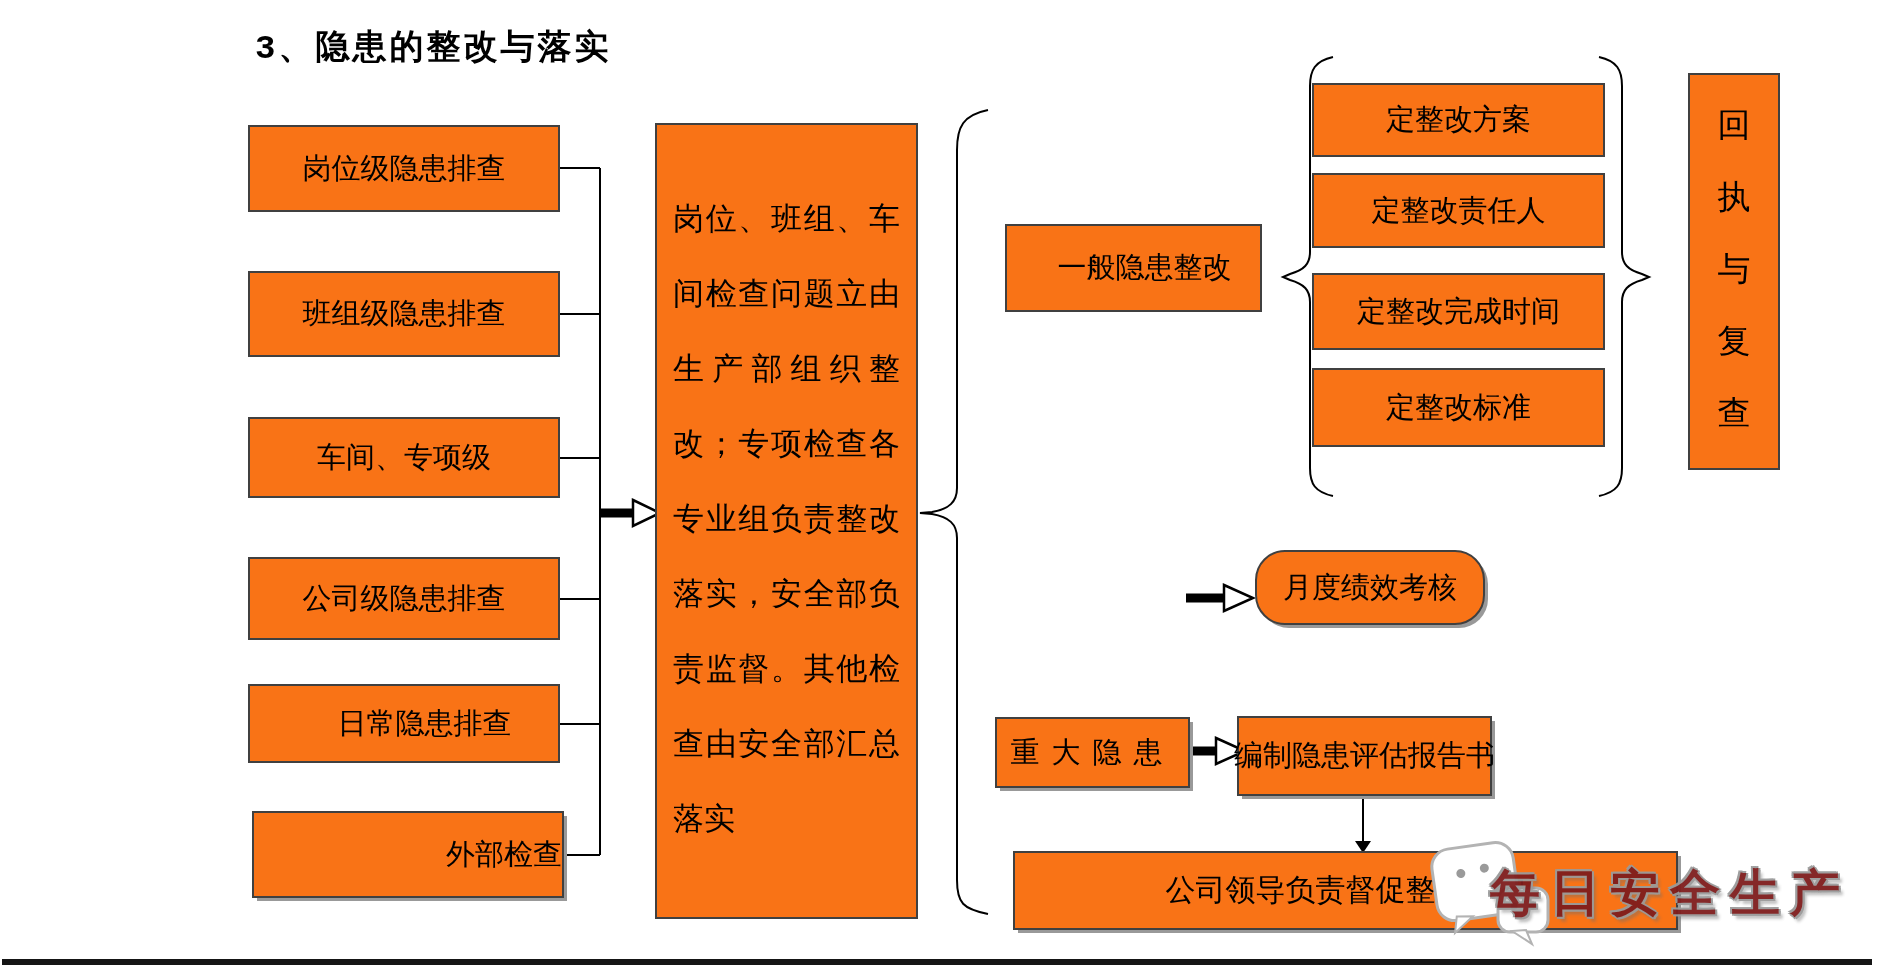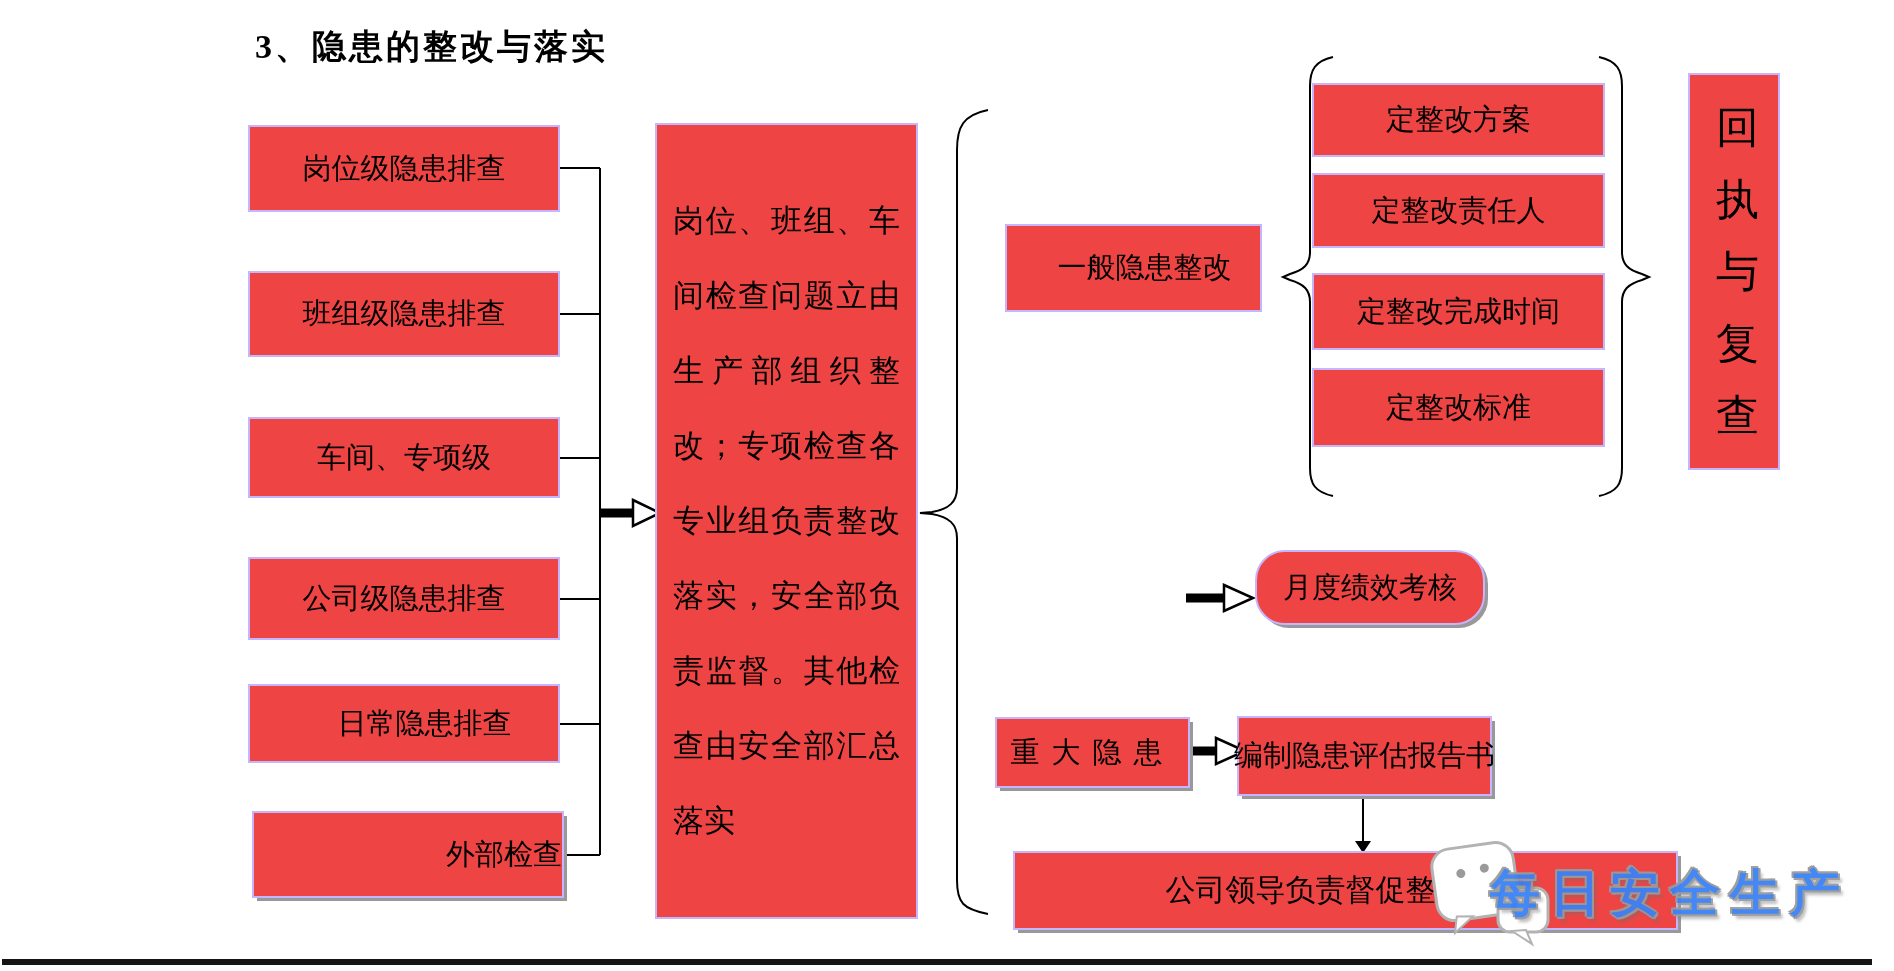--- a/index.html
+++ b/index.html
@@ -1,40 +1,40 @@
 <!DOCTYPE html>
 <html><head>
 <meta charset="utf-8">
 <style>
   html,body{margin:0;padding:0;background:#fff;}
   #page{position:relative;width:1894px;height:971px;background:#ffffff;overflow:hidden;
-        font-family:Liberation Serif, serif;color:#000;}
+        font-family:Liberation Mono, monospace;color:#000;}
   #diagram-lines{position:absolute;left:0;top:0;z-index:1;}
-  .box{position:absolute;box-sizing:border-box;border:2px solid #c4b5fd;background:#ef4444;
+  .box{position:absolute;box-sizing:border-box;border:2px solid #404040;background:#f97316;
        display:flex;align-items:center;justify-content:center;font-size:29px;z-index:2;
        white-space:nowrap;}
   .shadow{box-shadow:4px 4px 0 -1px #999;}
   #page-title{position:absolute;left:255px;top:24px;font-size:34px;font-weight:bold;
        letter-spacing:3px;z-index:2;}
   
   .src{left:248px;width:312px;}
   
   #central-box{left:655px;top:123px;width:263px;height:796px;
        flex-direction:column;justify-content:center;align-items:stretch;
        padding:0 16px;font-size:31px;line-height:68px;gap:7px;}
   .jline{text-align:justify;text-align-last:justify;}
   .lastline{text-align:left;}
   
   .step{left:1312px;width:293px;}
   #receipt-box{left:1688px;top:73px;width:92px;height:397px;}
-  #receipt-box .vtext{width:36px;word-break:break-all;line-height:72px;font-size:43px;text-align:center;white-space:normal;}
+  #receipt-box .vtext{width:36px;word-break:break-all;line-height:72px;font-size:33px;text-align:center;white-space:normal;}
   
   #watermark{position:absolute;left:1422px;top:836px;width:460px;height:120px;z-index:6;}
   #wm-text{position:absolute;left:68px;top:24px;font-size:50px;font-weight:bold;letter-spacing:10px;
-      color:#3b82f6;opacity:.95;
+      color:#7f1d1d;opacity:.95;
       text-shadow:2px 0 #9a9a9a,-2px 0 #9a9a9a,0 2px #9a9a9a,0 -2px #9a9a9a,
                   2px 2px #9a9a9a,-2px -2px #9a9a9a,4px 5px 3px rgba(110,110,110,.45);}
   #bottom-bar{position:absolute;left:2px;top:959px;width:1870px;height:6px;background:#151515;z-index:3;}
 </style>
 </head>
 <body>
 
 <div id="page">
 
   <svg id="diagram-lines" width="1894" height="971" viewBox="0 0 1894 971">

